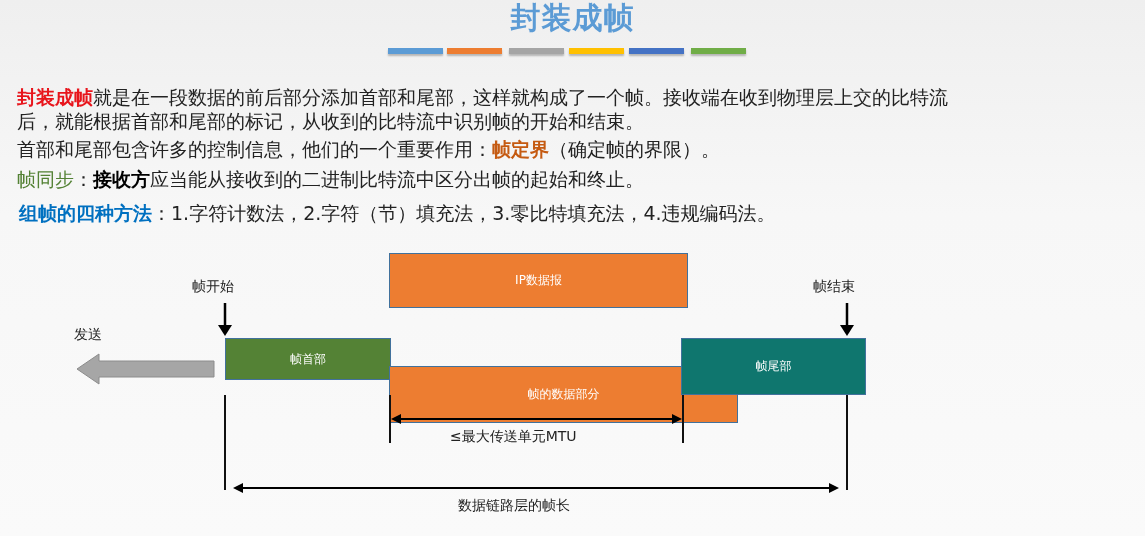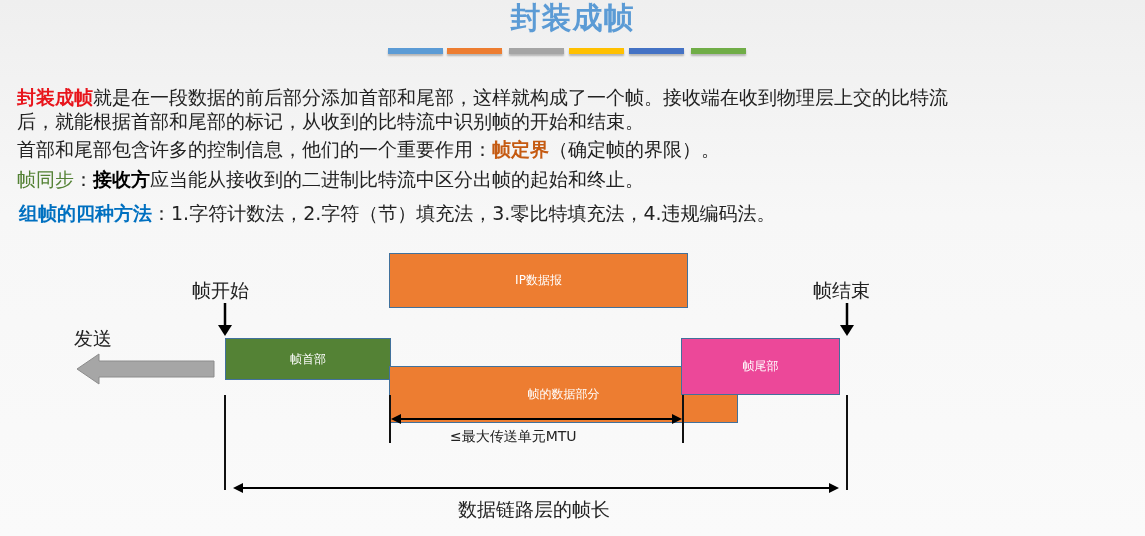--- a/index.html
+++ b/index.html
@@ -11,21 +11,21 @@
   .bars{position:absolute;top:48px;left:388px;height:7px;}
   .bar{position:absolute;top:0;height:6px;width:55px;box-shadow:0 2px 2px rgba(0,0,0,0.25);}
   .para{position:absolute;left:17px;font-size:19px;line-height:24px;white-space:nowrap;color:#222;}
   .red{color:#e8151c;font-weight:bold;}
   .orange{color:#c55a11;font-weight:bold;}
   .green{color:#548235;font-weight:normal;text-align:right;}
   .black-b{color:#000;font-weight:bold;}
   .blue{color:#0070c0;font-weight:bold;}
   .box{position:absolute;display:flex;align-items:center;justify-content:center;
     color:#fff;font-size:12px;box-sizing:border-box;border:1.5px solid #41719c;}
-  .lbl{position:absolute;font-size:19px;color:#222;white-space:nowrap;}
+  .lbl{position:absolute;font-size:14px;color:#222;white-space:nowrap;}
   .vline{position:absolute;width:2px;background:#111;}
   svg{position:absolute;overflow:visible;}
 </style>
 </head>
 <body>
 
 <div class="title">封装成帧</div>
 
 <div class="bars">
   <div class="bar" style="left:0;background:#5b9bd5"></div>
@@ -64,21 +64,21 @@
   <line x1="7" y1="0" x2="7" y2="24" stroke="#000" stroke-width="2.5"></line>
   <polygon points="0,22 14,22 7,33" fill="#000"></polygon>
 </svg>
 
 <svg style="left:77px;top:353px;" width="140" height="34">
   <polygon points="0,16 22,1 22,8 137,8 137,24 22,24 22,31" fill="#a6a6a6" stroke="#8c8c8c" stroke-width="1"></polygon>
 </svg>
 
 <div class="box" style="left:225px;top:338px;width:166px;height:42px;background:#548235;">帧首部</div>
 <div class="box" style="left:389px;top:338px;width:349px;height:57px;background:#ed7d31;margin-top:28px;">帧的数据部分</div>
-<div class="box" style="left:681px;top:338px;width:159px;height:57px;background:#ec4899;">帧尾部</div>
+<div class="box" style="left:681px;top:338px;width:185px;height:57px;background:#0f766e;">帧尾部</div>
 
 <div class="vline" style="left:224px;top:395px;height:95px;"></div>
 <div class="vline" style="left:846px;top:395px;height:95px;"></div>
 <div class="vline" style="left:389px;top:395px;height:48px;"></div>
 <div class="vline" style="left:682px;top:395px;height:48px;"></div>
 
 <svg style="left:391px;top:413px;" width="291" height="12">
   <line x1="4" y1="6" x2="287" y2="6" stroke="#000" stroke-width="2"></line>
   <polygon points="0,6 10,1 10,11" fill="#000"></polygon>
   <polygon points="291,6 281,1 281,11" fill="#000"></polygon>

